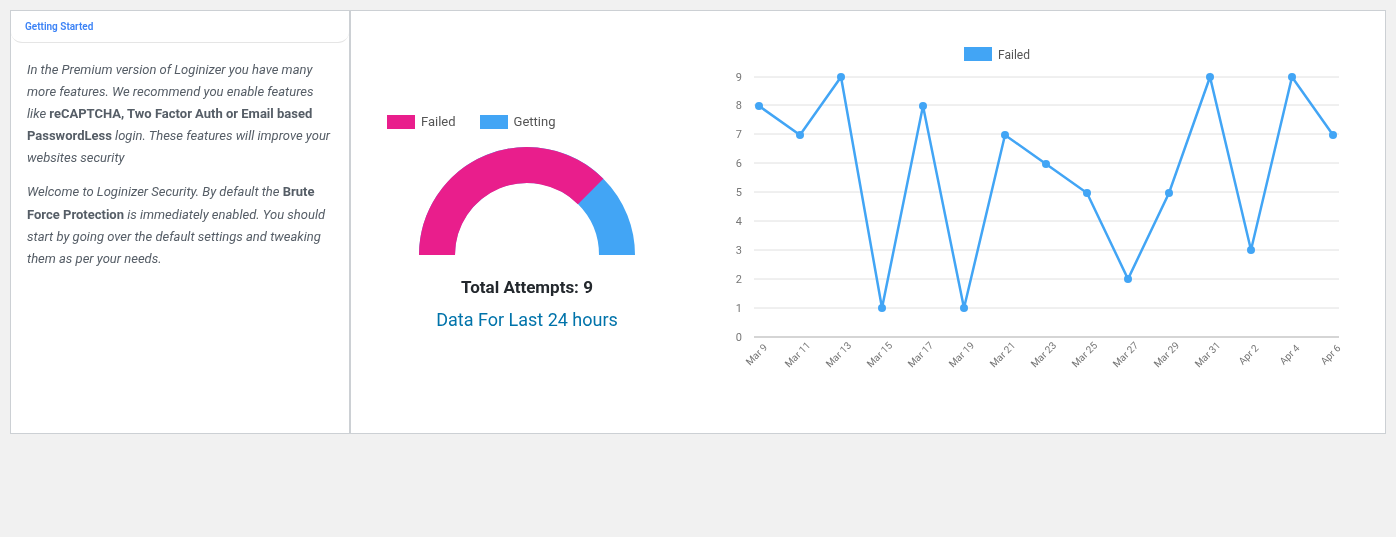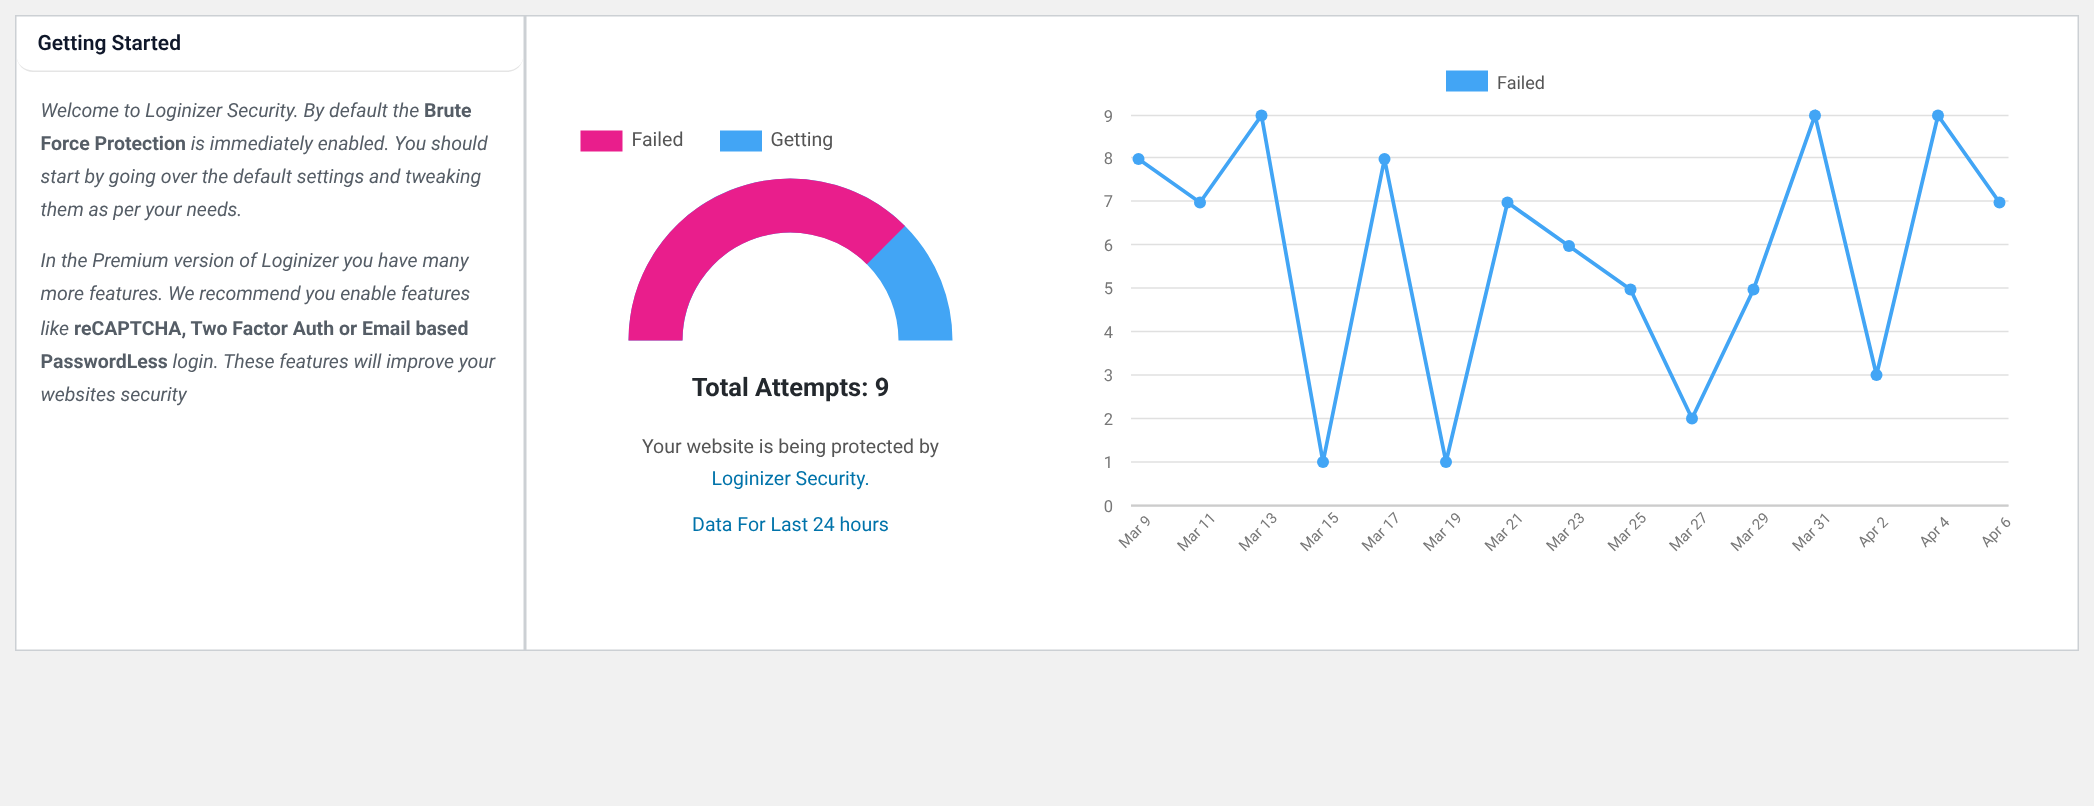--- a/index.html
+++ b/index.html
@@ -18,23 +18,23 @@
       width: 1376px;
       max-width: 100%;
     }
     .card {
       background: #fff;
       border: 1px solid #ccd0d4;
     }
     .card-header {
       border-bottom: 1px solid #e5e5e5;
       padding: 10px 14px;
-      font-size: 14px;
+      font-size: 10px;
       font-weight: 600;
-      color: #0f172a;
+      color: #3b82f6;
       border-radius: 11px;
     }
     .card-body {
       padding: 16px;
     }
 
     
     .getting-started-card {
       width: 340px;
       flex-shrink: 0;
@@ -118,21 +118,21 @@
       margin-top: 20px;
       line-height: 1.6;
     }
     .protected-text a {
       color: #0073aa;
       text-decoration: none;
     }
     .data-label {
       text-align: center;
       color: #0073aa;
-      font-size: 13px;
+      font-size: 18px;
       margin-top: 12px;
     }
 
     
     .chart-section {
       flex: 1;
       padding: 10px 10px 10px 0;
       min-width: 0;
     }
     .chart-wrapper {
@@ -148,24 +148,24 @@
 </head>
 <body>
 
 <div class="dashboard">
 
   <div class="card getting-started-card">
     <div class="card-header">Getting Started</div>
     <div class="card-body">
       <div class="getting-started-text">
         <p>
-          <span>Welcome to Loginizer Security. By default the </span><b>Brute Force Protection</b><span> is immediately enabled. You should start by going over the default settings and tweaking them as per your needs.</span>
+          <span>In the Premium version of Loginizer you have many more features. We recommend you enable features like </span><b>reCAPTCHA, Two Factor Auth or Email based PasswordLess</b><span> login. These features will improve your websites security</span>
         </p>
         <p>
-          <span>In the Premium version of Loginizer you have many more features. We recommend you enable features like </span><b>reCAPTCHA, Two Factor Auth or Email based PasswordLess</b><span> login. These features will improve your websites security</span>
+          <span>Welcome to Loginizer Security. By default the </span><b>Brute Force Protection</b><span> is immediately enabled. You should start by going over the default settings and tweaking them as per your needs.</span>
         </p>
       </div>
     </div>
   </div>
 
   <div class="card login-attempts-card">
     <div class="card-body login-attempts-body">
 
       <div class="gauge-section">
         <div class="legend">
@@ -185,24 +185,20 @@
             <path d="M 20 110 A 90 90 0 0 1 200 110" fill="none" stroke="#42a5f5" stroke-width="36"></path>
 
             <path d="M 20 110 A 90 90 0 0 1 173.6 46.4" fill="none" stroke="#e91e8c" stroke-width="36"></path>
 
             <circle cx="110" cy="110" r="55" fill="white"></circle>
           </svg>
         </div>
 
         <div class="total-attempts">Total Attempts: 9</div>
 
-        <div class="protected-text">
-          <span>Your website is being protected by</span><br>
-          <a href="#">Loginizer Security.</a>
-        </div>
 
         <div class="data-label">Data For Last 24 hours</div>
       </div>
 
       <div class="chart-section">
         <div class="chart-wrapper">
           <svg class="chart-svg" viewBox="0 0 650 370">
 
             <rect x="260" y="10" width="28" height="14" fill="#42a5f5"></rect>
             <text x="294" y="22" font-size="12" fill="#555">Failed</text>

